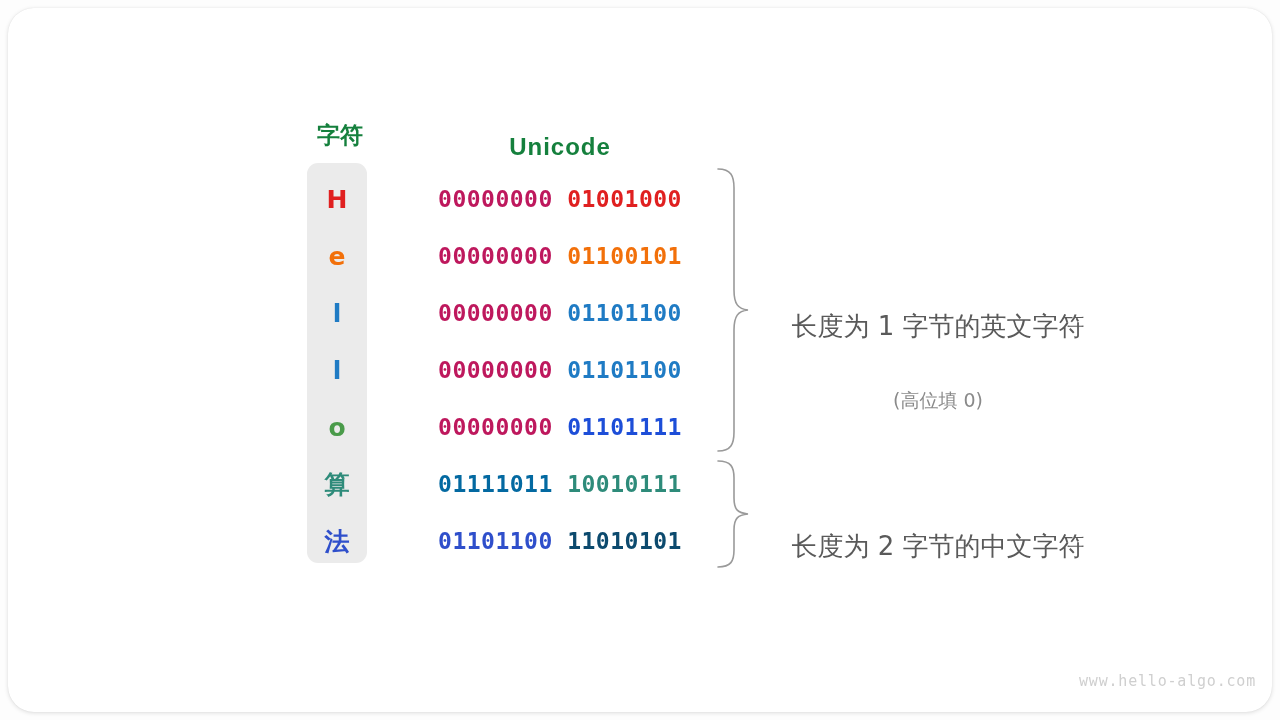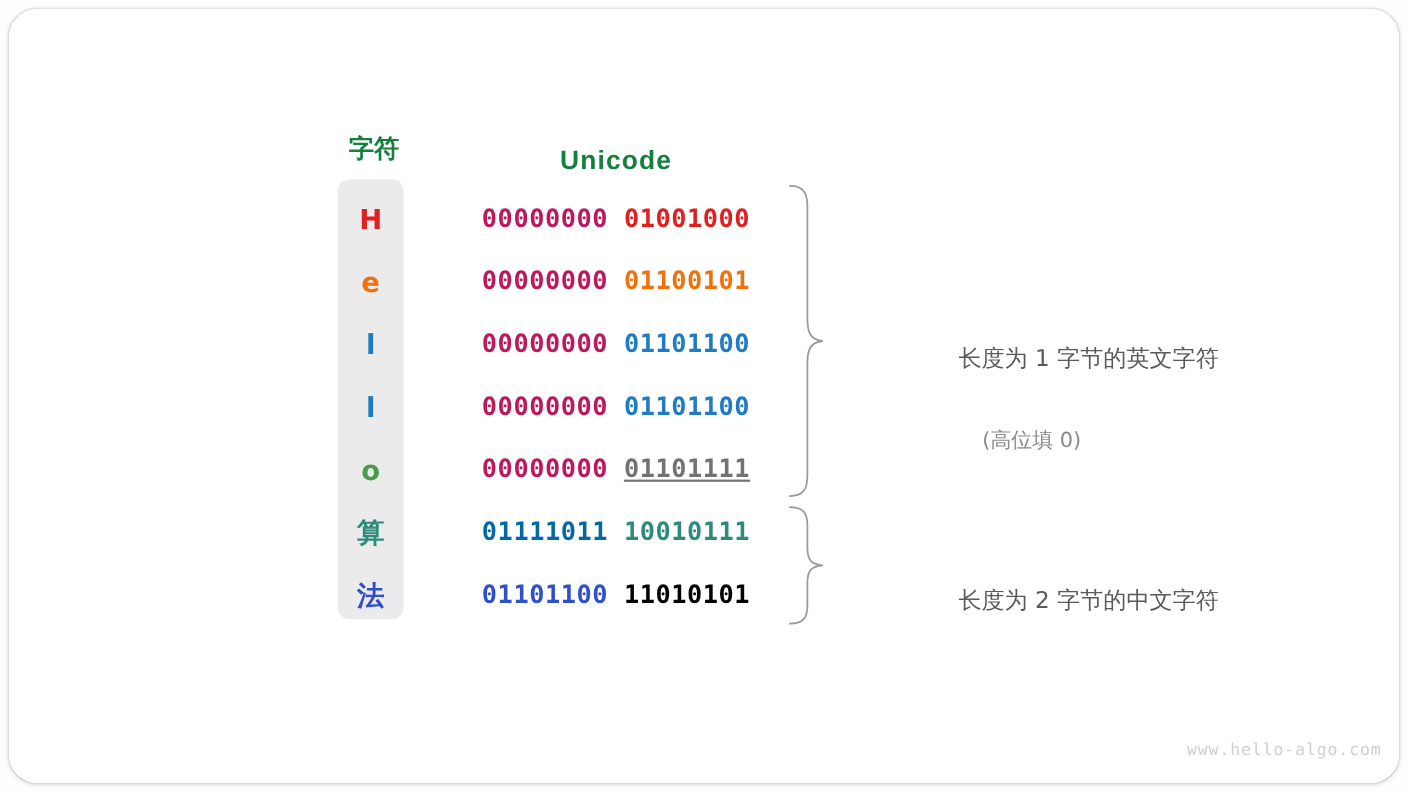--- a/index.html
+++ b/index.html
@@ -109,23 +109,22 @@
 
   
   .anno {
     position: absolute;
     color: #5a5a5a;
     text-align: center;
     white-space: pre;
     font-family: "DejaVu Sans", "Liberation Sans", sans-serif;
   }
   .anno-main {
-    font-size: 21px;
+    font-size: 26px;
     line-height: 36px;
-    text-align: right;
   }
   .anno-sub {
     font-size: 19px;
     color: #8a8a8a;
     line-height: 36px;
   }
   .anno-1 {
     left: 760px;
     top: 262px;
     width: 340px;
@@ -161,25 +160,25 @@
     <div id="rows-layer">
         <div class="row-char" style="top: 163px; color: rgb(224, 32, 32);">H</div>
         <div class="row-bits" style="top: 163px;"><span class="bits-pad">00000000</span><span> </span><span style="color: rgb(224, 32, 32);">01001000</span></div>
         <div class="row-char" style="top: 220px; color: rgb(242, 112, 10);">e</div>
         <div class="row-bits" style="top: 220px;"><span class="bits-pad">00000000</span><span> </span><span style="color: rgb(242, 112, 10);">01100101</span></div>
         <div class="row-char" style="top: 277px; color: rgb(31, 123, 196);">l</div>
         <div class="row-bits" style="top: 277px;"><span class="bits-pad">00000000</span><span> </span><span style="color: rgb(31, 123, 196);">01101100</span></div>
         <div class="row-char" style="top: 334px; color: rgb(31, 123, 196);">l</div>
         <div class="row-bits" style="top: 334px;"><span class="bits-pad">00000000</span><span> </span><span style="color: rgb(31, 123, 196);">01101100</span></div>
         <div class="row-char" style="top: 391px; color: rgb(74, 155, 74);">o</div>
-        <div class="row-bits" style="top: 391px;"><span class="bits-pad">00000000</span><span> </span><span style="color: #737373; text-decoration: underline;">01101111</span></div>
+        <div class="row-bits" style="top: 391px;"><span class="bits-pad">00000000</span><span> </span><span style="color: #1d4ed8;">01101111</span></div>
         <div class="row-char" style="top: 448px; color: rgb(46, 139, 122);">算</div>
         <div class="row-bits" style="top: 448px;"><span style="color: #0369a1; text-align: right;">01111011</span><span> </span><span style="color: rgb(46, 139, 122);">10010111</span></div>
         <div class="row-char" style="top: 505px; color: rgb(47, 79, 203);">法</div>
-        <div class="row-bits" style="top: 505px;"><span style="color: rgb(47, 79, 203);">01101100</span><span> </span><span style="color: #000000;">11010101</span></div>
+        <div class="row-bits" style="top: 505px;"><span style="color: rgb(47, 79, 203);">01101100</span><span> </span><span style="color: #0c4a6e;">11010101</span></div>
       </div>
 
     <svg class="brace" style="left:706px; top:158px;" width="46" height="288" viewBox="0 0 46 288">
       <path d="M4 3 C 17 3, 20 10, 20 22 L 20 124 C 20 138, 24 143, 34 144
                C 24 145, 20 150, 20 164 L 20 266 C 20 278, 17 285, 4 285" fill="none" stroke="#9a9a9a" stroke-width="1.6" stroke-linecap="round"></path>
     </svg>
 
     <svg class="brace" style="left:706px; top:450px;" width="46" height="112" viewBox="0 0 46 112">
       <path d="M4 3 C 17 3, 20 9, 20 20 L 20 40 C 20 52, 24 55, 34 56
                C 24 57, 20 60, 20 72 L 20 92 C 20 103, 17 109, 4 109" fill="none" stroke="#9a9a9a" stroke-width="1.6" stroke-linecap="round"></path>

